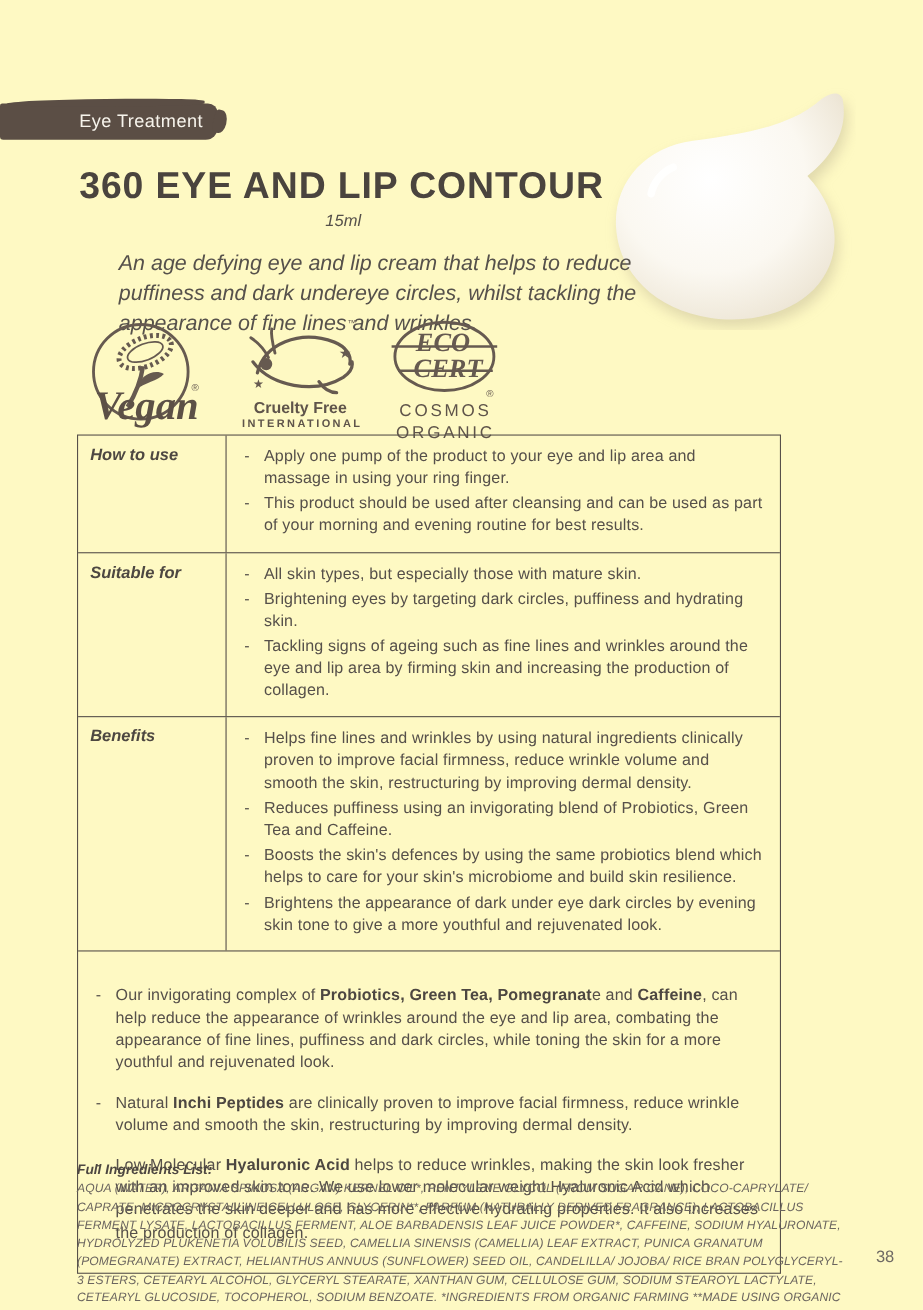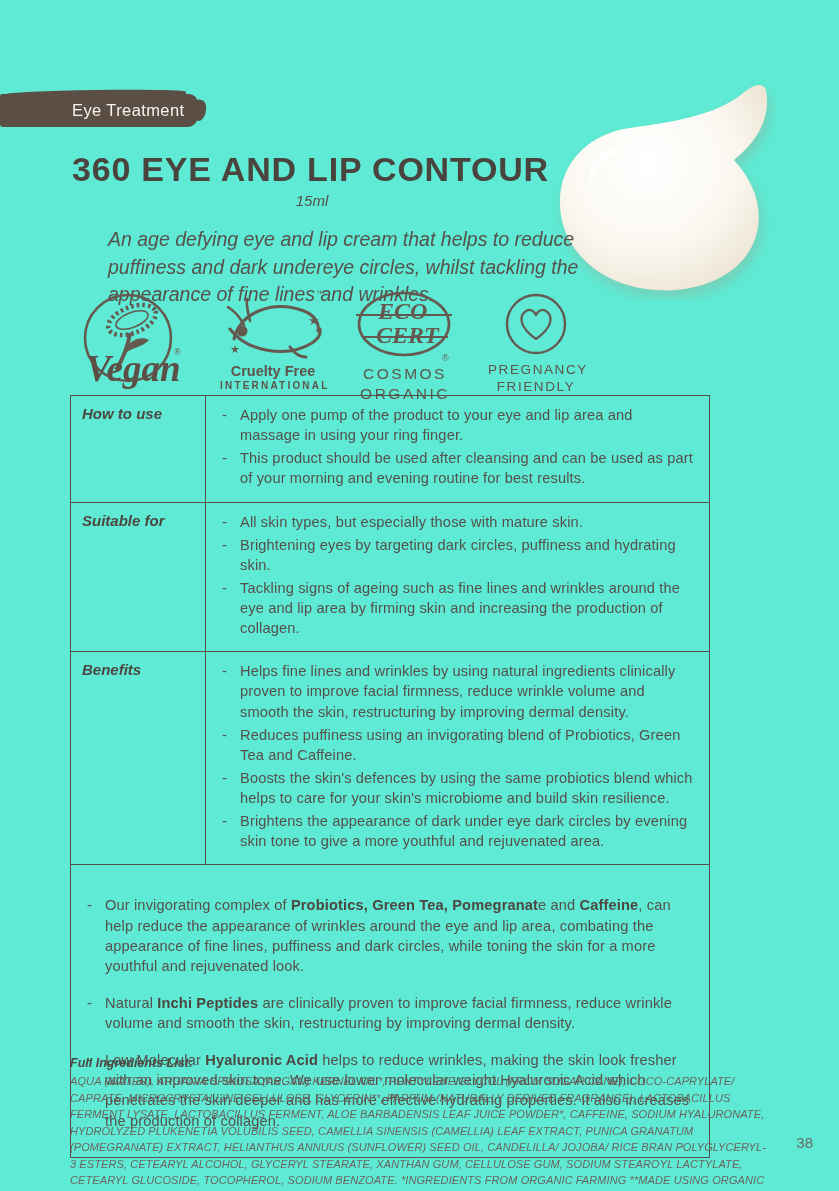--- a/index.html
+++ b/index.html
@@ -1,20 +1,20 @@
 <!DOCTYPE html>
 <html><head>
 <meta charset="utf-8">
 <style>
   * { margin:0; padding:0; box-sizing:border-box; }
   html,body { width:839px; }
   body { font-family:"Liberation Sans", sans-serif; }
   .page {
     position:relative; width:839px; height:1191px;
-    background:#5eead4; overflow:hidden;
+    background:#fef9c3; overflow:hidden;
   }
 
   
   .badge {
     position:absolute; left:0; top:94px; width:198px; height:33px;
     background:#5b4e45; border-radius:2px 9px 11px 3px;
     display:flex; align-items:center; padding-left:72px;
   }
   .badge:before {
     content:""; position:absolute; left:6px; top:-4px; width:180px; height:7px;
@@ -179,28 +179,20 @@
         <line x1="2" y1="24" x2="98" y2="24" stroke="#665a50" stroke-width="2.2"></line>
         <line x1="8" y1="46" x2="94" y2="46" stroke="#665a50" stroke-width="2.2"></line>
         <text x="24" y="28" font-family="'Liberation Serif',serif" font-style="italic" font-weight="700" font-size="24" fill="#665a50">ECO</text>
         <text x="22" y="52" font-family="'Liberation Serif',serif" font-style="italic" font-weight="700" font-size="24" fill="#665a50">CERT</text>
         <text x="88" y="70" font-size="9" fill="#665a50">®</text>
       </svg>
       <div class="cert-caps">COSMOS</div>
       <div class="cert-caps">ORGANIC</div>
     </div>
 
-    <div class="cert cert-preg">
-      <svg width="66" height="66" viewBox="0 0 66 66" style="margin:0 auto;">
-        <circle cx="33" cy="33" r="29" fill="none" stroke="#665a50" stroke-width="2.4"></circle>
-        <path d="M33,48 C17,37 15,25 23,20 C29,16.5 33,23 33,25 C33,23 37,16.5 43,20 C51,25 49,37 33,48 Z" fill="none" stroke="#665a50" stroke-width="2.2"></path>
-      </svg>
-      <div class="cert-caps" style="font-size:13.5px; letter-spacing:1.6px; margin-top:5px;">PREGNANCY</div>
-      <div class="cert-caps" style="font-size:13.5px; letter-spacing:1.6px;">FRIENDLY</div>
-    </div>
   </div>
 
   <div class="info-table">
       <div class="t-row r0">
         <div class="t-left">
           <div class="t-label">How to use</div>
         </div>
         <div class="t-right">
           <div class="bullet">
             <div class="dash">-</div>
@@ -243,21 +235,21 @@
           <div class="bullet">
             <div class="dash">-</div>
             <div class="txt"><span>Reduces puffiness using an invigorating blend of Probiotics, Green Tea and Caffeine.</span></div>
           </div>
           <div class="bullet">
             <div class="dash">-</div>
             <div class="txt"><span>Boosts the skin's defences by using the same probiotics blend which helps to care for your skin's microbiome and build skin resilience.</span></div>
           </div>
           <div class="bullet">
             <div class="dash">-</div>
-            <div class="txt"><span>Brightens the appearance of dark under eye dark circles by evening skin tone to give a more youthful and rejuvenated area.</span></div>
+            <div class="txt"><span>Brightens the appearance of dark under eye dark circles by evening skin tone to give a more youthful and rejuvenated look.</span></div>
           </div>
         </div>
       </div>
       <div class="t-row r3 key">
         <div class="t-right">
           <div class="bullet">
             <div class="dash">-</div>
             <div class="txt"><span>Our invigorating complex of </span><b>Probiotics, Green Tea, Pomegranat</b><span>e and </span><b>Caffeine</b><span>, can help reduce the appearance of wrinkles around the eye and lip area, combating the appearance of fine lines, puffiness and dark circles, while toning the skin for a more youthful and rejuvenated look.</span></div>
           </div>
           <div class="bullet">

